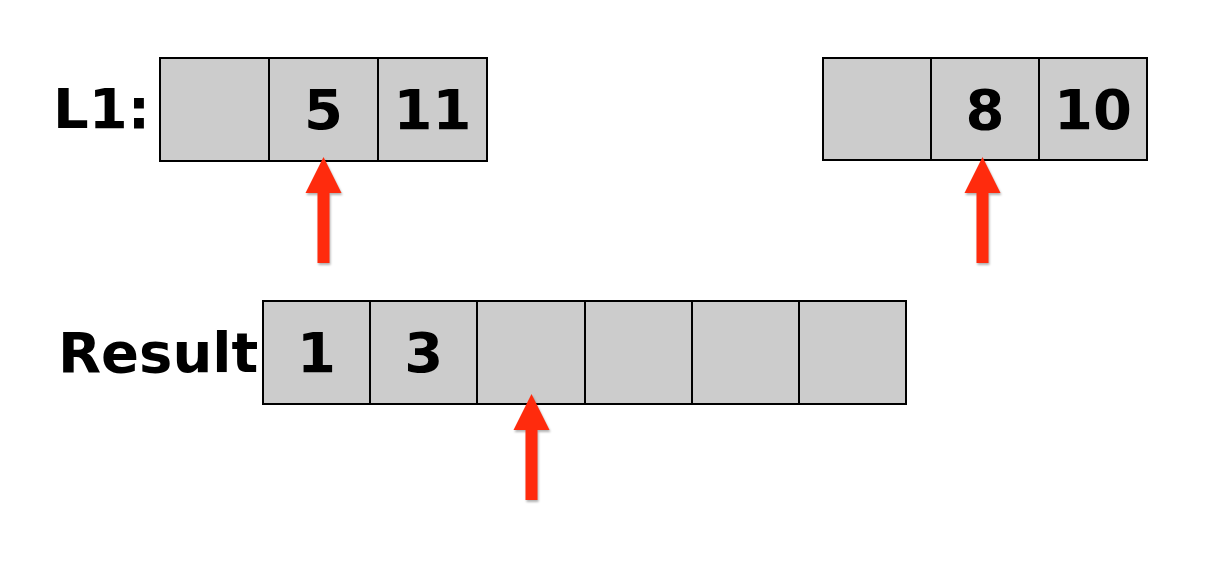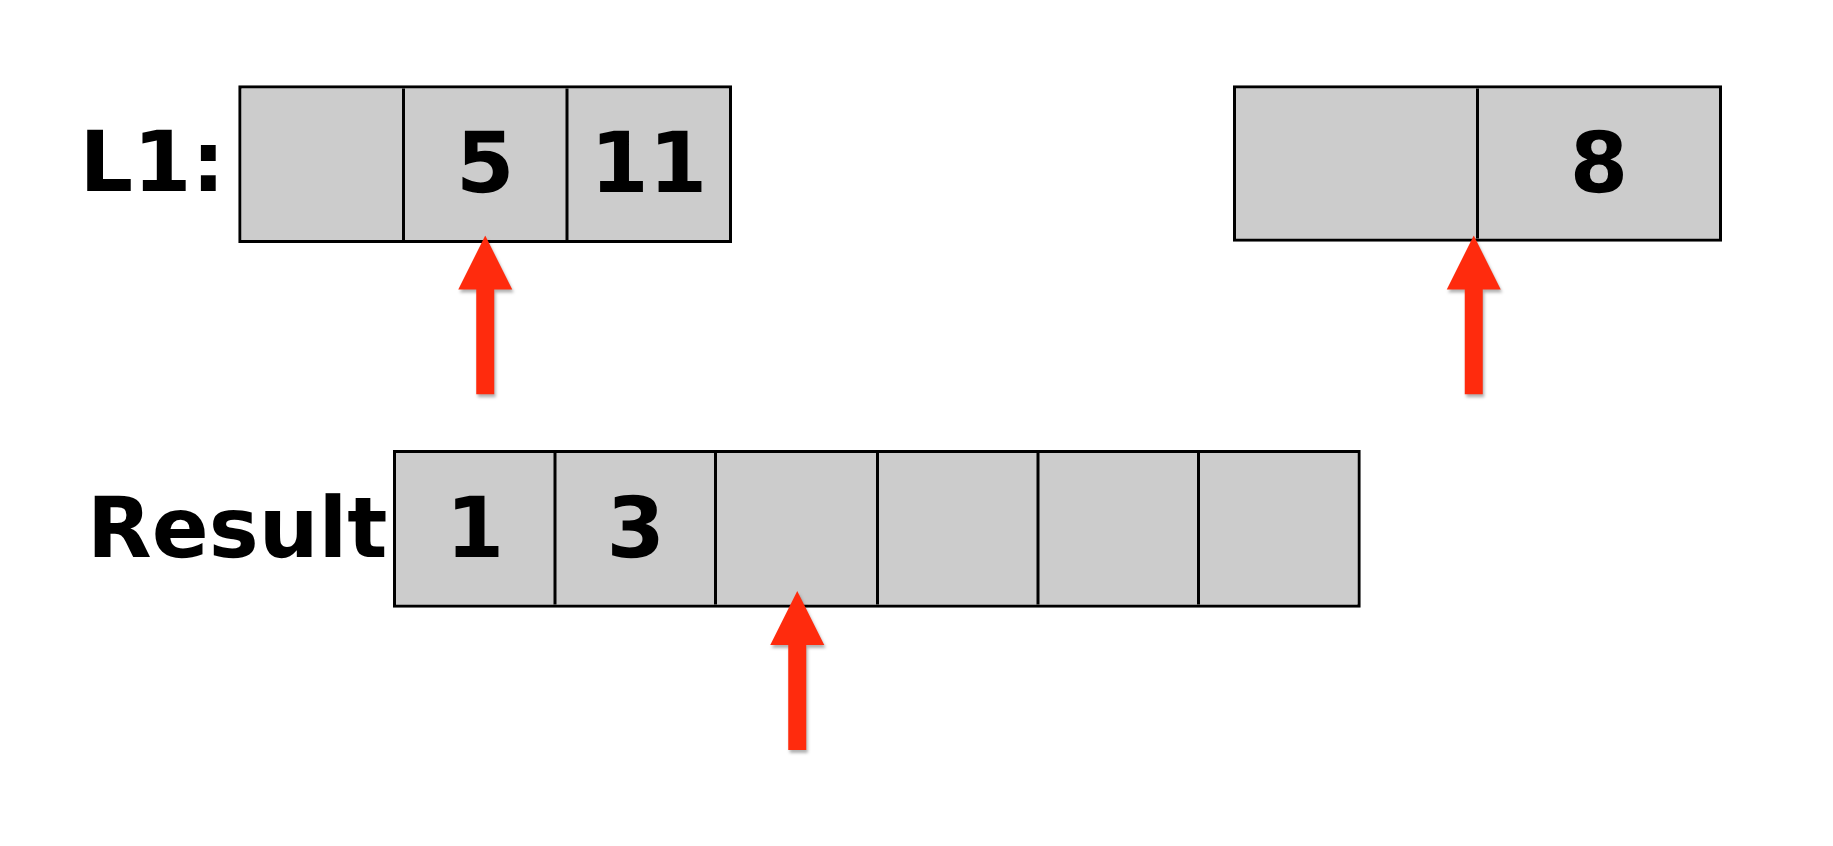--- a/index.html
+++ b/index.html
@@ -73,20 +73,21 @@
   </div>
   <div class="arrow arrow-l1">
     <svg viewBox="0 0 36 106" xmlns="http://www.w3.org/2000/svg">
       <polygon points="18,0 36,36 24,36 24,106 12,106 12,36 0,36" fill="currentColor"></polygon>
     </svg>
   </div>
 
   <div class="array array-l2">
     <div class="cell"></div>
     <div class="cell">8</div>
+    <div class="cell">10</div>
   </div>
   <div class="arrow arrow-l2">
     <svg viewBox="0 0 36 106" xmlns="http://www.w3.org/2000/svg">
       <polygon points="18,0 36,36 24,36 24,106 12,106 12,36 0,36" fill="currentColor"></polygon>
     </svg>
   </div>
 
   <div class="row-label label-result">Result:</div>
   <div class="array array-result">
     <div class="cell">1</div>

